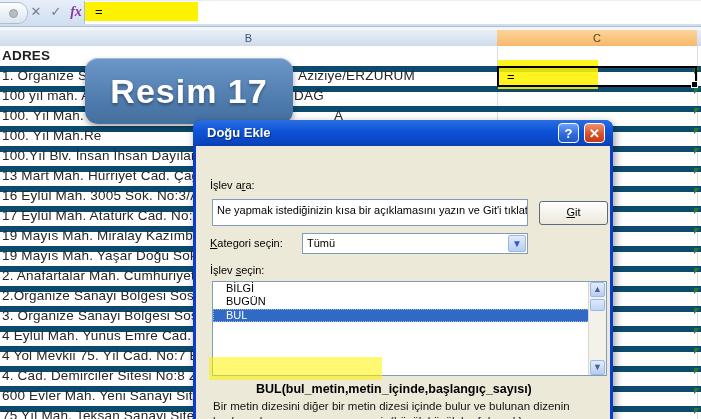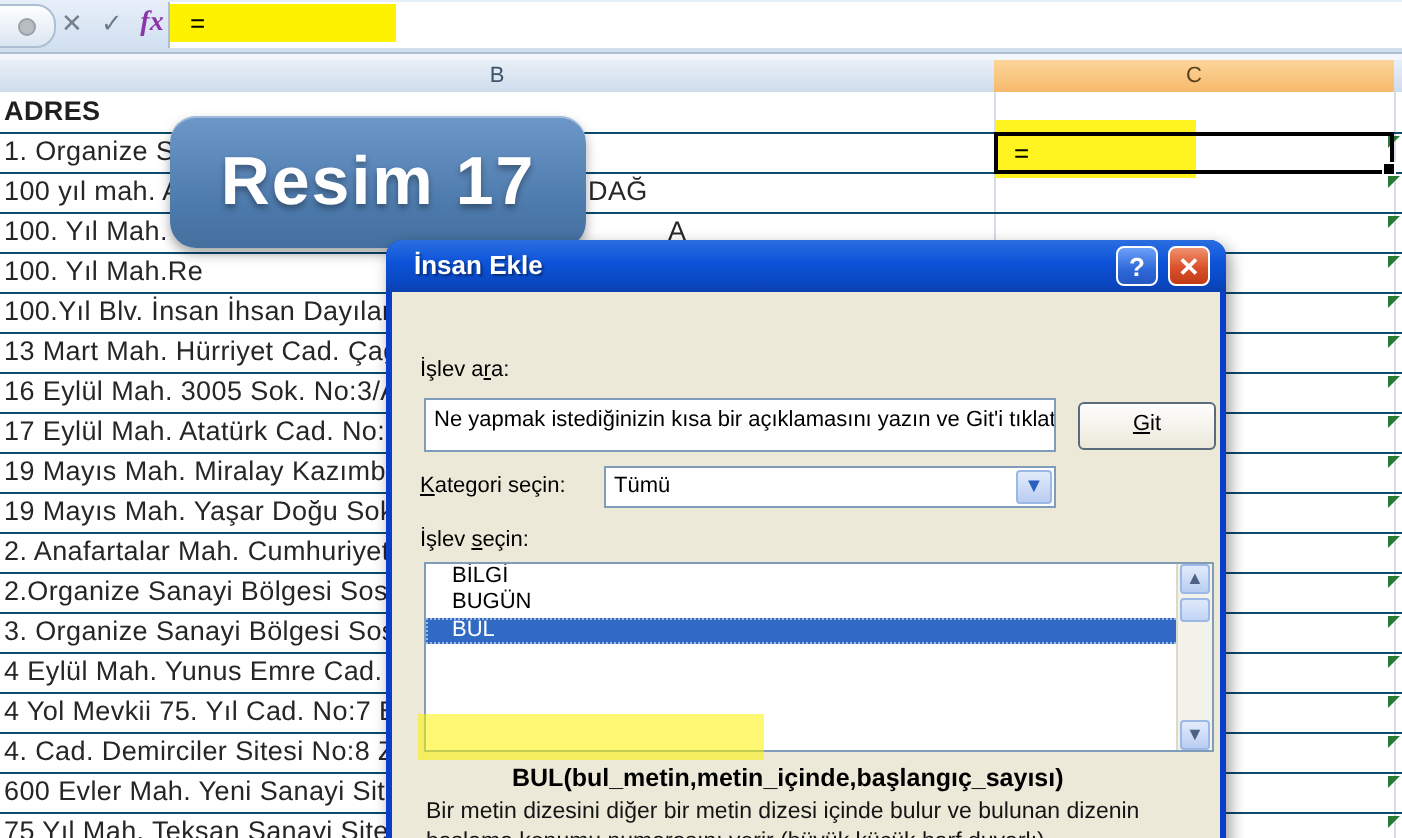--- a/index.html
+++ b/index.html
@@ -31,21 +31,21 @@
   .col-head{position:absolute;top:0;height:16px;line-height:16px;text-align:center;
     background:linear-gradient(#e9eff8,#cfdcec);color:#3c536e;border-right:1px solid #9eb6ce;}
   .col-head.sel{background:linear-gradient(#fcd59a,#f7b96b);color:#584020;}
   .col-b{left:0;width:497px;}
   .col-c{left:497px;width:200px;}
   .col-d{left:697px;width:4px;}
 
   
   .grid{position:absolute;left:0;top:46px;width:701px;height:373px;background:#fff;}
   .vline{position:absolute;top:0;bottom:0;width:1px;background:#d6dde6;}
-  .row{position:absolute;left:0;width:701px;height:20px;border-bottom:1px solid #0c4a6e;
+  .row{position:absolute;left:0;width:701px;height:20px;border-bottom:6px solid #0c4a6e;
     font-size:13.5px;color:#262626;letter-spacing:.2px;}
   .row .ltxt{position:absolute;left:2px;top:2px;white-space:nowrap;}
   .row .rtxt{position:absolute;top:2px;white-space:nowrap;}
   .row.hdr .ltxt{font-weight:bold;color:#1f1f1f;}
   .tri{position:absolute;width:6px;height:6px;background:#2a7a33;
     clip-path:polygon(0 0,100% 0,0 100%);z-index:2;}
 
   
   .active-cell{position:absolute;left:497px;top:20px;width:200px;height:21px;
     border:2px solid #000;box-sizing:border-box;z-index:3;background:transparent;}
@@ -139,20 +139,21 @@
 
   <div class="grid">
     <div class="vline" style="left:497px"></div>
     <div class="vline" style="left:697px"></div>
     <div id="grid-rows">
         <div class="row hdr" style="top: 0px;">
           <span class="ltxt">ADRES</span>
         </div>
         <div class="row" style="top: 20px;">
           <span class="ltxt">1. Organize Sa</span>
+          <span class="rtxt" style="left: 298px;">Aziziye/ERZURUM</span>
         </div>
         <div class="row" style="top: 40px;">
           <span class="ltxt">100 yıl mah. Ad</span>
           <span class="rtxt" style="left: 294px;">DAĞ</span>
         </div>
         <div class="row" style="top: 60px;">
           <span class="ltxt">100. Yıl Mah. 1</span>
           <span class="rtxt" style="left: 334px;">A</span>
         </div>
         <div class="row" style="top: 80px;">
@@ -226,21 +227,21 @@
         <div class="tri" style="left: 694px; top: 342px;"></div>
         <div class="tri" style="left: 694px; top: 362px;"></div>
       </div>
   </div>
 
   <div class="badge">
     <span class="badge-text">Resim 17</span>
   </div>
 
   <div class="dialog">
-    <div class="dlg-title">İnsan Ekle</div>
+    <div class="dlg-title">Doğu Ekle</div>
     <div class="dlg-btn dlg-help">?</div>
     <div class="dlg-btn dlg-close">✕</div>
     <div class="dlg-client">
       <div class="dlg-label" style="left:14px;top:33px">İşlev a<u>r</u>a:</div>
       <div class="search-box">Ne yapmak istediğinizin kısa bir açıklamasını yazın ve Git'i tıklatın</div>
       <div class="go-btn"><u>G</u>it</div>
       <div class="dlg-label" style="left:14px;top:91px"><u>K</u>ategori seçin:</div>
       <div class="combo">
         <span class="combo-val">Tümü</span>
         <span class="combo-arrow">▼</span>

